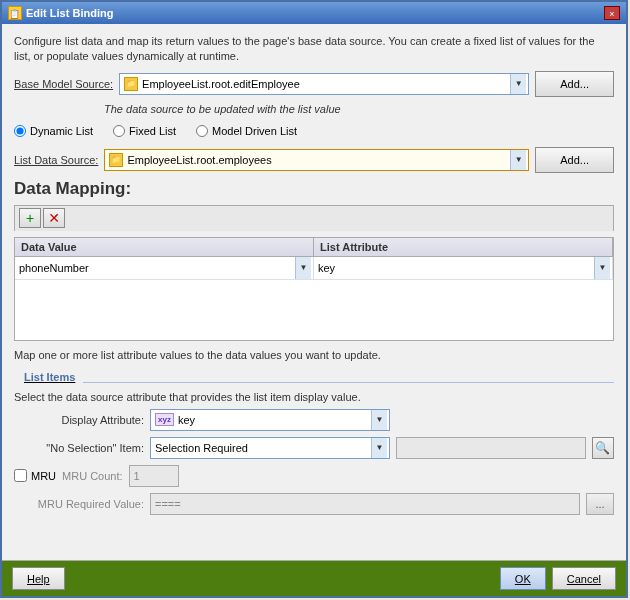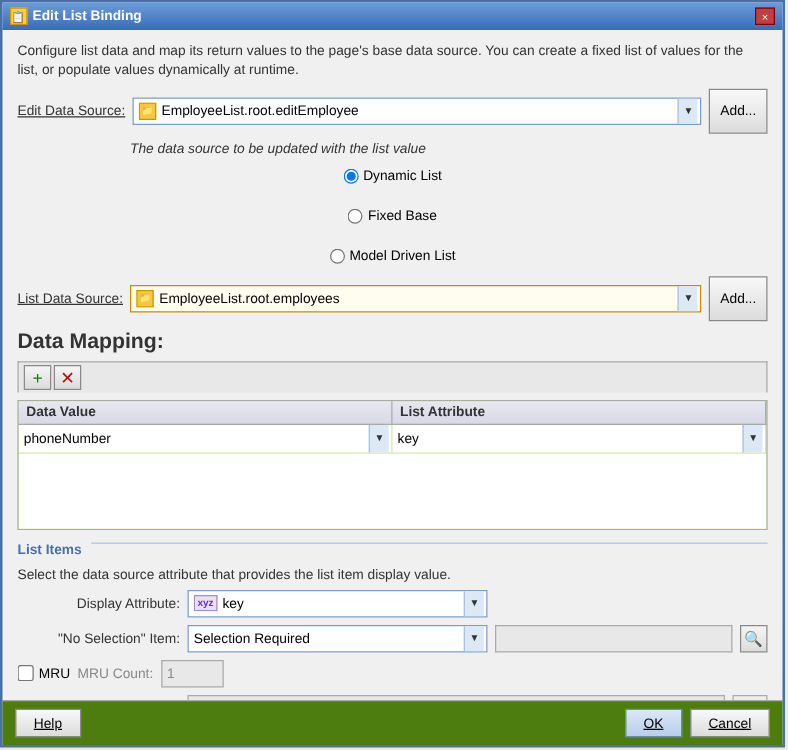--- a/index.html
+++ b/index.html
@@ -138,36 +138,35 @@
       color: #333;
       padding-left: 90px;
       font-style: italic;
     }
 
     .radio-row {
       display: flex;
       align-items: center;
       gap: 20px;
       padding: 4px 0;
-      flex-direction: column;
     }
     .radio-item {
       display: flex;
       align-items: center;
       gap: 4px;
     }
     .radio-input {
       width: 12px;
       height: 12px;
       cursor: pointer;
     }
 
     .btn-add {
-      height: 36px;
-      padding: 0 8px;
+      height: 26px;
+      padding: 0 24px;
       background: linear-gradient(to bottom, #f8f8f8, #dcdcdc);
       border: 1px solid #8a8a8a;
       cursor: pointer;
       font-size: 11px;
       white-space: nowrap;
     }
 
     .data-mapping-label {
       font-size: 17px;
       font-weight: bold;
@@ -235,23 +234,24 @@
     }
 
     .map-hint {
       font-size: 11px;
       color: #333;
       margin-top: 2px;
     }
 
     .section-divider {
       display: flex;
-      align-items: flex-start;
+      align-items: flex-end;
       gap: 8px;
-      margin: 4px 0 2px 0;
+      margin: 4px 0 2px 10px;
+      text-decoration: underline;
     }
     .section-label {
       font-size: 11px;
       color: #4a6fa5;
       white-space: nowrap;
       font-weight: bold;
     }
     .divider-line {
       flex: 1;
       height: 1px;
@@ -419,41 +419,41 @@
       <span class="title-text">Edit List Binding</span>
     </div>
     <div class="close-btn">×</div>
   </div>
 
   <div class="content">
 
     <div class="description">Configure list data and map its return values to the page's base data source. You can create a fixed list of values for the list, or populate values dynamically at runtime.</div>
 
     <div class="form-row">
-      <span class="form-label underline">Edit Data Source:</span>
+      <span class="form-label underline">Base Model Source:</span>
       <div class="dropdown">
         <div class="dropdown-inner">
           <span class="dropdown-icon">📁</span>
           <span class="dropdown-text">EmployeeList.root.editEmployee</span>
         </div>
         <span class="dropdown-arrow">▼</span>
       </div>
       <button class="btn-add">Add...</button>
     </div>
 
     <div class="hint-text">The data source to be updated with the list value</div>
 
     <div class="radio-row">
       <label class="radio-item">
         <input type="radio" class="radio-input" name="list-type" checked="" style="">
         <span>Dynamic List</span>
       </label>
       <label class="radio-item">
         <input type="radio" class="radio-input" name="list-type" style="">
-        <span>Fixed Base</span>
+        <span>Fixed List</span>
       </label>
       <label class="radio-item">
         <input type="radio" class="radio-input" name="list-type" style="">
         <span>Model Driven List</span>
       </label>
     </div>
 
     <div class="form-row">
       <span class="form-label underline">List Data Source:</span>
       <div class="dropdown" style="border-color:#cc8800; background: #fffdf0;">
@@ -492,20 +492,21 @@
             <div class="dropdown-inner">
               <span class="dropdown-text">key</span>
             </div>
             <span class="dropdown-arrow">▼</span>
           </div>
         </div>
       </div>
       <div class="table-empty-rows"></div>
     </div>
 
+    <div class="map-hint">Map one or more list attribute values to the data values you want to update.</div>
 
     <div class="section-divider">
       <span class="section-label">List Items</span>
       <div class="divider-line"></div>
     </div>
 
     <div class="list-items-section">
       <div class="list-items-desc">Select the data source attribute that provides the list item display value.</div>
 
       <div class="field-row">

